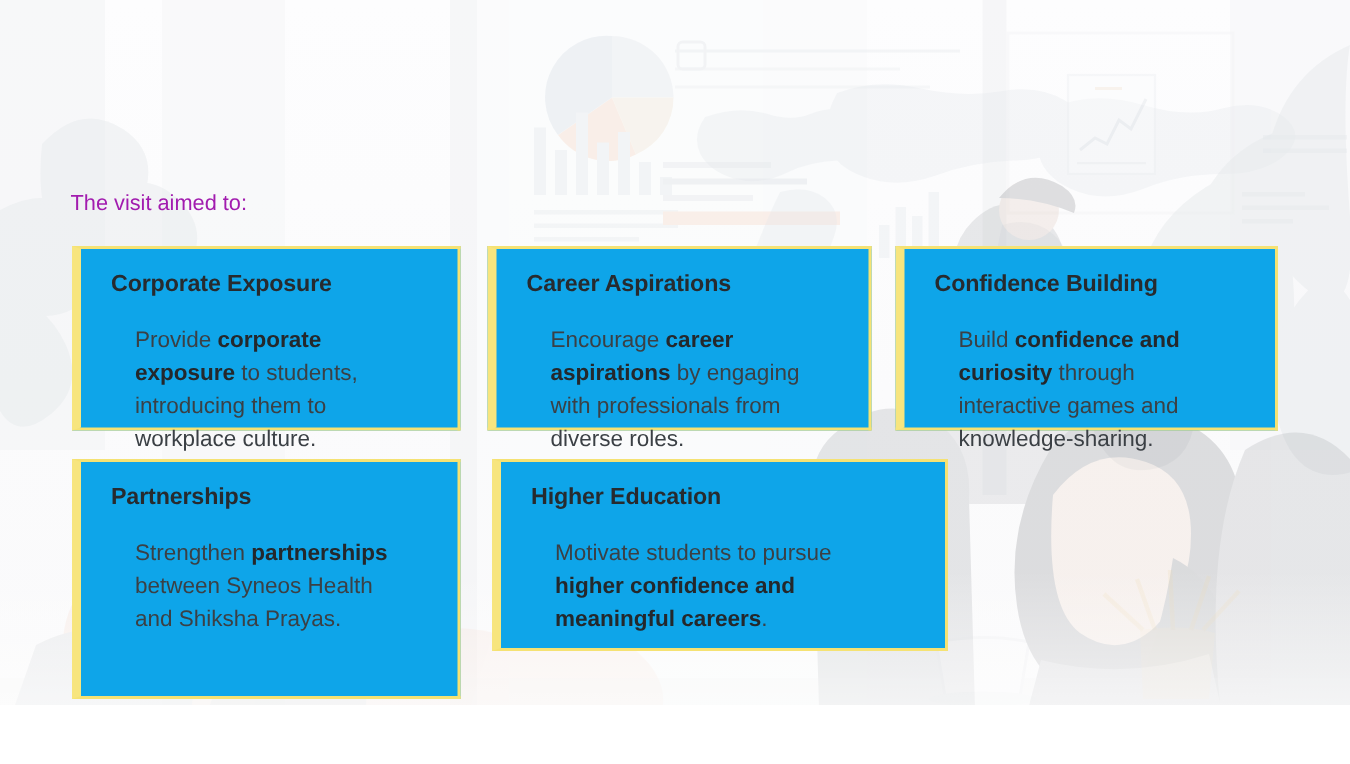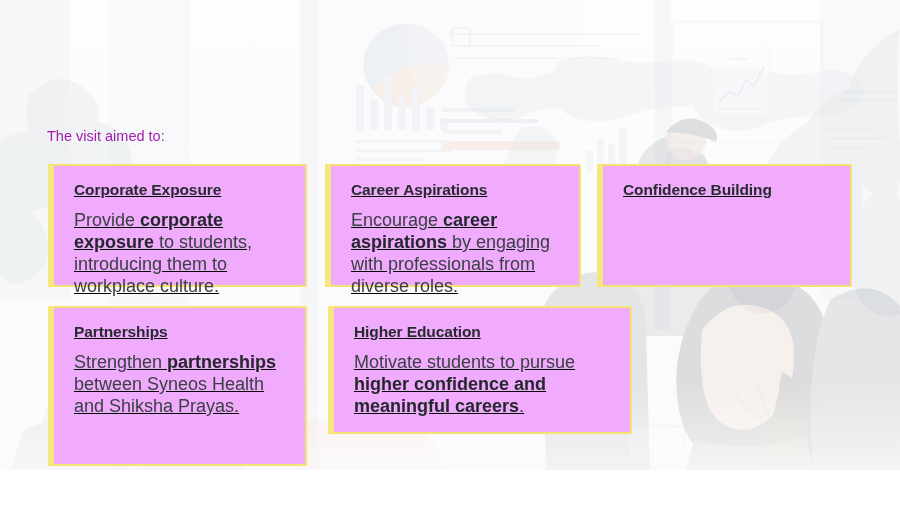--- a/index.html
+++ b/index.html
@@ -33,40 +33,39 @@
   }
   .page-subtitle{
     position:absolute;left:47px;top:127px;
     font-size:14.5px;line-height:19px;
     color:#a21caf;
     margin:0;
   }
 
   .card{
     position:absolute;
-    background:#f0abfc;
+    background:#0ea5e9;
     border:2px solid #f5e273;
     border-left:6px solid #f7e57e;
     box-sizing:border-box;
     padding:14px 18px 14px 20px;
-    text-decoration:underline;
   }
   .card-title{
     font-size:15.5px;
     font-weight:bold;
     color:#272b2f;
     margin:0 0 9px 0;
     line-height:20px;
     letter-spacing:-0.1px;
   }
   .card-body{
-    font-size:18px;
+    font-size:15px;
     line-height:22px;
     color:#3b4045;
-    margin:0;
+    margin:16px;
   }
   .card-body b{font-weight:bold;color:#24282c;}
 
   
   #card-corporate-exposure{left:48px;  top:164px; width:259px; height:123px;}
   #card-career-aspirations{left:325px; top:164px; width:256px; height:123px;}
   #card-confidence-building{left:597px;top:164px; width:255px; height:123px;}
   
   #card-partnerships{left:48px;  top:306px; width:259px; height:160px;}
   #card-higher-education{left:328px;top:306px; width:304px; height:128px;}
@@ -244,20 +243,21 @@
       <p class="card-body"><span>Provide </span><b>corporate exposure</b><span> to students, introducing them to workplace culture.</span></p>
     </div>
 
     <div class="card" id="card-career-aspirations">
       <h2 class="card-title">Career Aspirations</h2>
       <p class="card-body"><span>Encourage </span><b>career aspirations</b><span> by engaging with professionals from diverse roles.</span></p>
     </div>
 
     <div class="card" id="card-confidence-building">
       <h2 class="card-title">Confidence Building</h2>
+      <p class="card-body"><span>Build </span><b>confidence and curiosity</b><span> through interactive games and knowledge-sharing.</span></p>
     </div>
 
     <div class="card" id="card-partnerships">
       <h2 class="card-title">Partnerships</h2>
       <p class="card-body"><span>Strengthen </span><b>partnerships</b><span> between Syneos Health and Shiksha Prayas.</span></p>
     </div>
 
     <div class="card" id="card-higher-education">
       <h2 class="card-title">Higher Education</h2>
       <p class="card-body"><span>Motivate students to pursue </span><b>higher confidence and meaningful careers</b><span>.</span></p>

